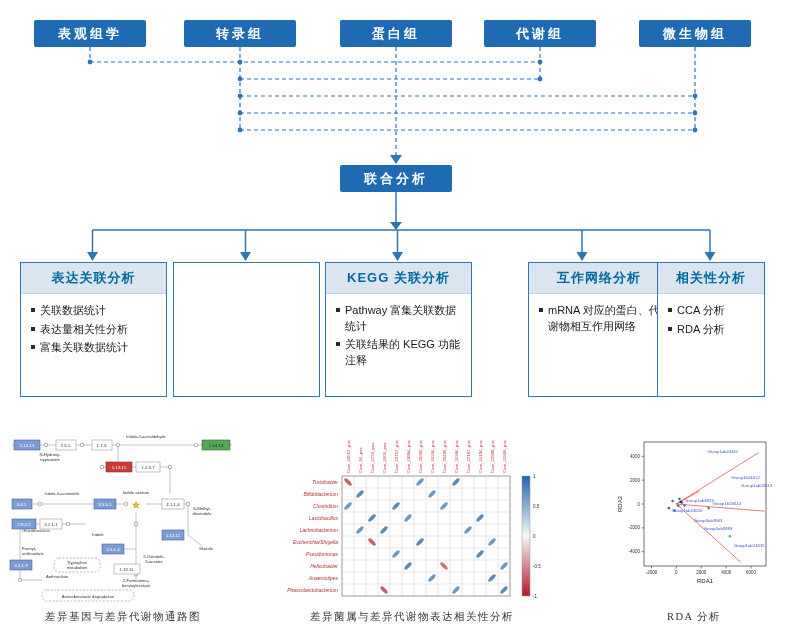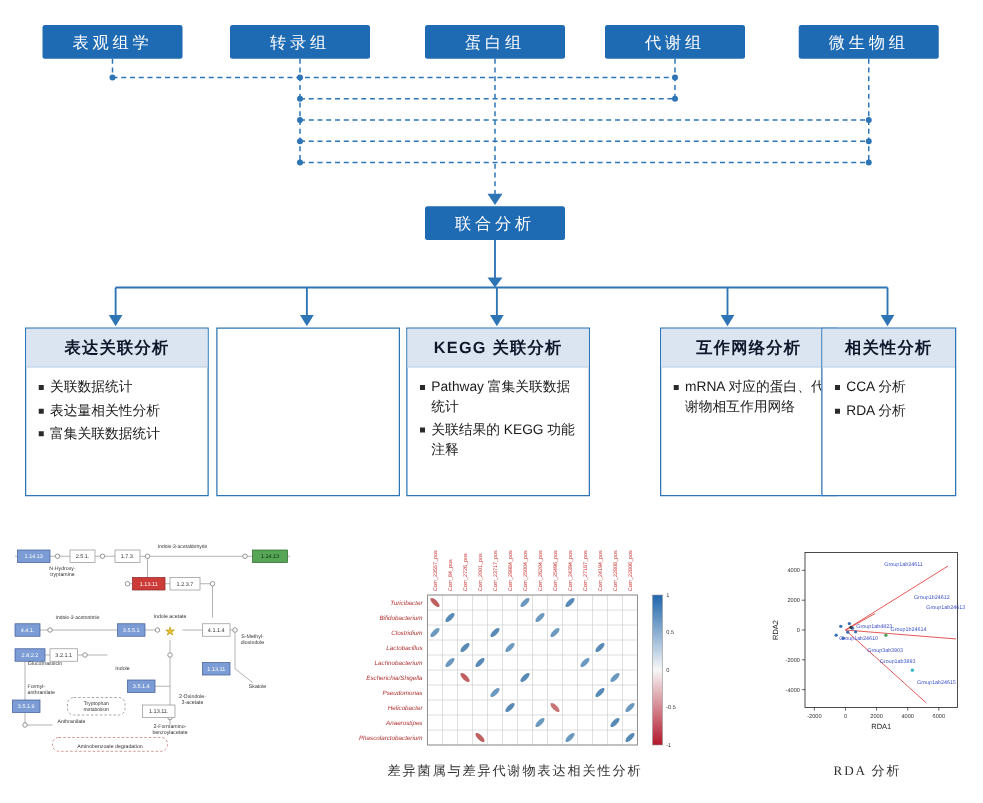--- a/index.html
+++ b/index.html
@@ -3,30 +3,30 @@
 <meta charset="utf-8">
 <style>
   html,body{margin:0;padding:0;}
   body{
     width:786px;height:642px;position:relative;background:#ffffff;
     font-family:"Liberation Sans","DejaVu Sans",sans-serif;overflow:hidden;
   }
   .connectors{position:absolute;left:0;top:0;z-index:0;}
   .node{
     position:absolute;top:20px;width:112px;height:27px;background:#1e6bb4;color:#fff;
-    display:flex;align-items:center;justify-content:center;font-size:13px;font-weight:normal;
+    display:flex;align-items:center;justify-content:center;font-size:13px;font-weight:bold;
     letter-spacing:3px;border-radius:2px;z-index:2;
   }
   .node.center{top:165px;left:340px;}
   .abox{
     position:absolute;top:262px;height:133px;background:#fff;border:1px solid #2e75b6;z-index:2;
   }
   .abox-header{
     height:30px;background:#dbe5f1;display:flex;align-items:center;justify-content:center;
-    font-weight:bold;color:#0f172a;font-size:13px;letter-spacing:1px;border-bottom:1px solid #c3d3e8;
+    font-weight:bold;color:#0369a1;font-size:13px;letter-spacing:1px;border-bottom:1px solid #c3d3e8;
   }
   .abox-body{margin:0;padding:9px 6px 0 10px;list-style:none;}
   .abox-body li{
     font-size:11px;color:#1a1a1a;line-height:1.42;margin-bottom:3px;position:relative;padding-left:9px;
   }
   .abox-body li::before{content:"";position:absolute;left:0;top:5px;width:4px;height:4px;background:#2a2a2a;}
   .figure{position:absolute;z-index:2;text-align:center;}
   .figure svg{display:block;background:#fff;}
   .figcap{
     margin-top:6px;font-family:"Liberation Serif","DejaVu Serif",serif;font-size:10.5px;
@@ -213,20 +213,21 @@
       <text x="130" y="155" font-size="4.2" fill="#333" text-anchor="middle">benzoylacetate</text>
       <text x="16" y="118" font-size="4.2" fill="#333" text-anchor="start">Formyl-</text>
       <text x="16" y="123" font-size="4.2" fill="#333" text-anchor="start">anthranilate</text>
       <text x="40" y="146" font-size="4.2" fill="#333" text-anchor="start">Anthranilate</text>
       <text x="92" y="104" font-size="4.2" fill="#333" text-anchor="middle">Indole</text>
       <text x="71" y="132" font-size="4" fill="#333" text-anchor="middle">Tryptophan</text>
       <text x="71" y="137" font-size="4" fill="#333" text-anchor="middle">metabolism</text>
       <text x="82" y="166" font-size="4.2" fill="#333" text-anchor="middle">Aminobenzoate degradation</text>
       <text x="130" y="76" font-size="9" text-anchor="middle" fill="#edc431" stroke="#a98a00" stroke-width="0.35">★</text>
     </svg>
+  <div class="figcap">差异基因与差异代谢物通路图</div>
 </div>
 <div id="fig2" class="figure">
   <svg width="300" height="172" viewBox="0 0 300 172">
       <line x1="80" y1="44" x2="248" y2="44" stroke="#cccccc" stroke-width="0.5"></line>
       <line x1="80" y1="56" x2="248" y2="56" stroke="#cccccc" stroke-width="0.5"></line>
       <line x1="80" y1="68" x2="248" y2="68" stroke="#cccccc" stroke-width="0.5"></line>
       <line x1="80" y1="80" x2="248" y2="80" stroke="#cccccc" stroke-width="0.5"></line>
       <line x1="80" y1="92" x2="248" y2="92" stroke="#cccccc" stroke-width="0.5"></line>
       <line x1="80" y1="104" x2="248" y2="104" stroke="#cccccc" stroke-width="0.5"></line>
       <line x1="80" y1="116" x2="248" y2="116" stroke="#cccccc" stroke-width="0.5"></line>

